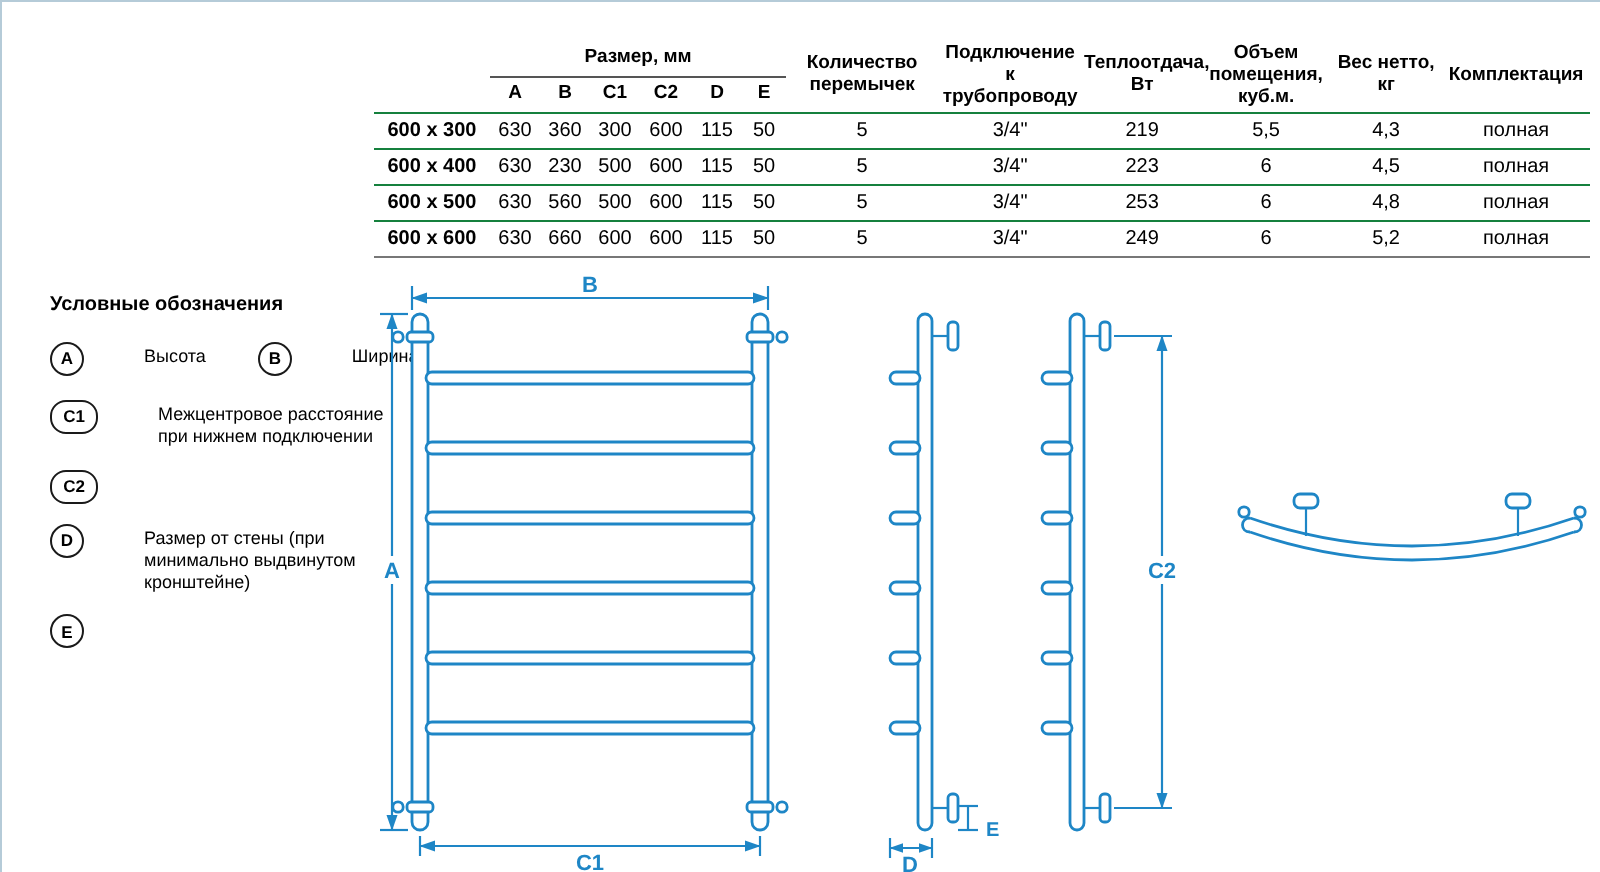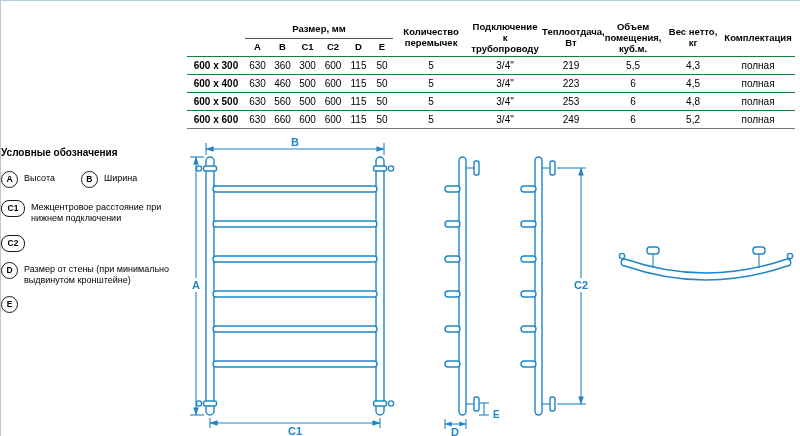--- a/index.html
+++ b/index.html
@@ -8,28 +8,28 @@
   
   .spec-table{position:absolute;left:186px;top:20px;width:608px;border-collapse:collapse;table-layout:fixed;color:#000;}
   .spec-table th{font-size:9.5px;font-weight:bold;text-align:center;vertical-align:middle;padding:1px;line-height:1.15;}
   .spec-table td{font-size:10px;text-align:center;vertical-align:middle;padding:0 1px;height:17px;}
   .size-group{border-bottom:1px solid #555;}
   .spec-table tbody td{border-top:1px solid #15803d;}
   .spec-table tbody tr:last-child td{border-bottom:1px solid #777;}
   .model{font-weight:bold;}
 
   
-  .legend{position:absolute;left:0;top:146px;width:182px;color:#000;}
+  .legend{position:absolute;left:24px;top:146px;width:182px;color:#000;}
   .legend-title{font-size:10px;font-weight:bold;margin-bottom:13px;}
   .legend-row{display:flex;align-items:flex-start;margin-bottom:10px;}
   .legend-ab{display:flex;gap:26px;margin-bottom:12px;}
   .legend-ab .legend-row{margin-bottom:0;}
   .badge{flex:0 0 auto;display:flex;align-items:center;justify-content:center;border:1.5px solid #1a1a1a;border-radius:50%;width:15px;height:15px;font-size:8.5px;font-weight:bold;background:#fff;margin-right:6px;line-height:1;}
   .badge.pill{width:22px;border-radius:8px;}
-  .legend-text{font-size:9px;line-height:1.25;padding-top:2px;}
+  .legend-text{font-size:9px;line-height:1.25;padding-top:2px;margin-left:24px;}
 
   
   .draw{position:absolute;}
   .draw line,.draw path,.draw rect,.draw circle{stroke:#1e86c6;stroke-width:1.1;fill:none;}
   .draw rect.tube,.draw rect.part,.draw circle.part{fill:#fff;stroke-width:1.4;}
   .draw path.tube{stroke-width:1.4;fill:none;}
   .draw path.arrowhead{fill:#1e86c6;stroke:none;}
   .draw rect.wbg{fill:#fff;stroke:none;}
   .dim-label{font:bold 11px "Liberation Sans",sans-serif;fill:#1e86c6;stroke:none;}
   .dim-label-sm{font:bold 10px "Liberation Sans",sans-serif;fill:#1e86c6;stroke:none;}
@@ -87,21 +87,21 @@
         <td>5</td>
         <td>3/4"</td>
         <td>219</td>
         <td>5,5</td>
         <td>4,3</td>
         <td>полная</td>
       </tr>
       <tr>
         <td class="model">600 x 400</td>
         <td>630</td>
-        <td>460</td>
+        <td>230</td>
         <td>500</td>
         <td>600</td>
         <td>115</td>
         <td>50</td>
         <td>5</td>
         <td>3/4"</td>
         <td>223</td>
         <td>6</td>
         <td>4,5</td>
         <td>полная</td>

